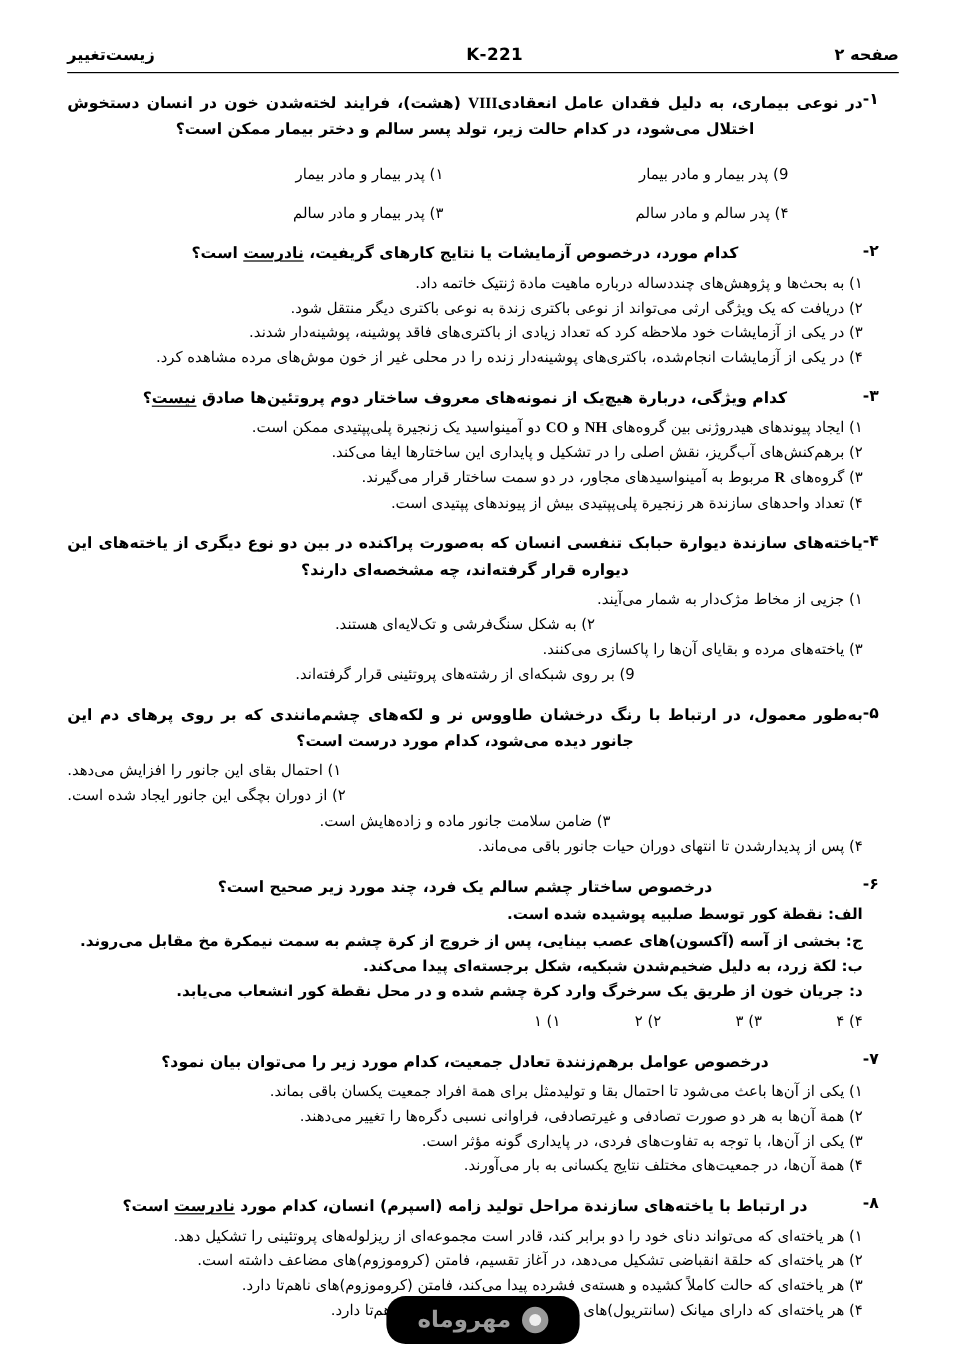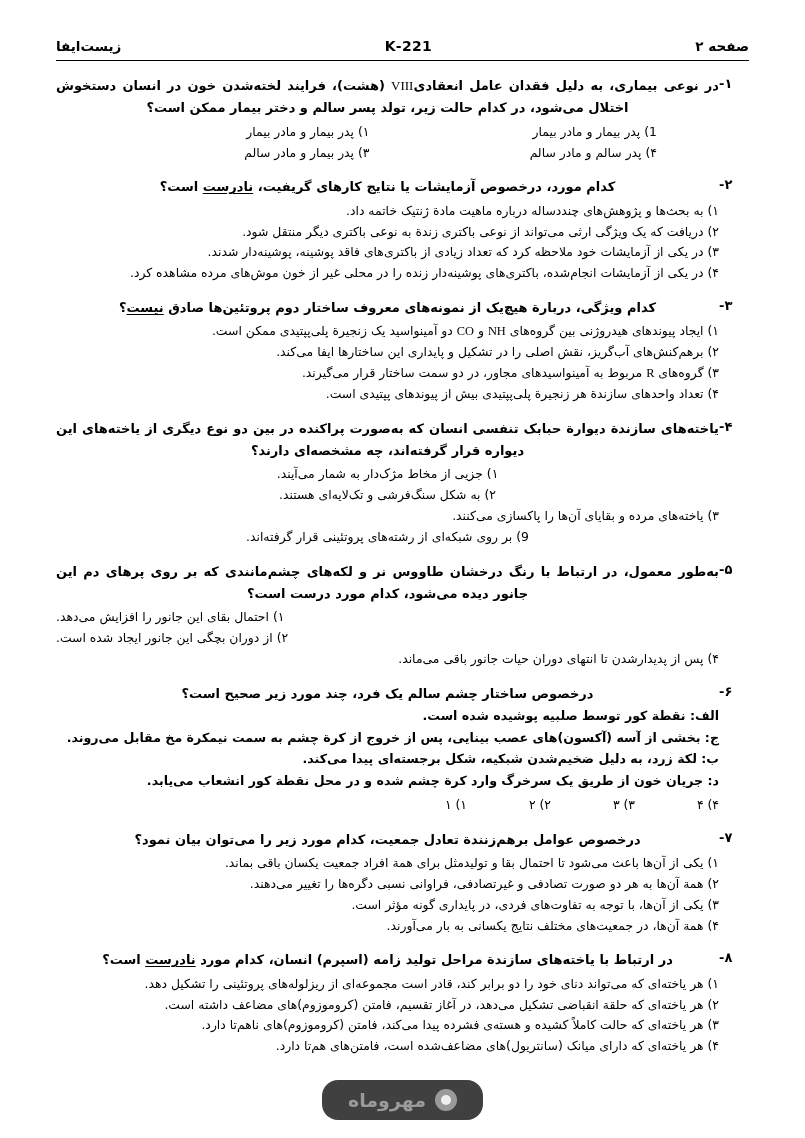--- a/index.html
+++ b/index.html
@@ -76,20 +76,21 @@
     display: block;
   }
   .choice-row {
     display: flex;
     flex-direction: row;
     justify-content: flex-start;
   }
   .choice-row .choice {
     width: 50%;
     box-sizing: border-box;
+    margin-top: 12px;
   }
   .choice-row .choice.c-right { padding-right: 62px; }
   .choice-row .choice.c-left  { padding-right: 18px; }
 
   
   .choices.centered .choice-row { justify-content: center; }
 
   
   .choices.four-col {
     display: flex;
@@ -105,34 +106,34 @@
   .sub-line {
     font-size: 12.6px;
     font-weight: bold;
     line-height: 1.7;
   }
   u { text-decoration: underline; text-underline-offset: 2px; }
   .lat {
     direction: ltr;
     unicode-bidi: isolate;
     font-family: "Liberation Serif", serif;
-    font-weight: normal;
+    font-weight: bold;
   }
   
   .watermark {
     position: absolute;
     left: 0;
     right: 0;
     bottom: 18px;
     display: flex;
     justify-content: center;
     align-items: center;
   }
   .wm-badge {
-    background: #404040;
+    background: #000000;
     color: #9a9a9a;
     border-radius: 16px;
     padding: 9px 26px;
     font-size: 19px;
     font-weight: bold;
     letter-spacing: 0.5px;
     display: flex;
     align-items: center;
     gap: 9px;
   }
@@ -154,30 +155,30 @@
   }
 </style>
 </head>
 <body>
 
 <div class="page">
 
   <div class="header">
     <div class="h-right">صفحه ۲</div>
     <div class="h-center">221-K</div>
-    <div class="h-left">زیست‌ایفا</div>
+    <div class="h-left">زیست‌تغییر</div>
   </div>
 
   <div class="q">
     <div class="q-num">۱-</div>
     <div class="q-body">
       <div class="q-stem center-last">در نوعی بیماری، به دلیل فقدان عامل انعقادی<span class="lat">VIII</span> (هشت)، فرایند لخته‌شدن خون در انسان دستخوش اختلال می‌شود، در کدام حالت زیر، تولد پسر سالم و دختر بیمار ممکن است؟</div>
       <div class="choices two-col centered">
         <div class="choice-row">
-          <div class="choice c-right">1) پدر بیمار و مادر بیمار</div>
+          <div class="choice c-right">9) پدر بیمار و مادر بیمار</div>
           <div class="choice c-left">۱) پدر بیمار و مادر بیمار</div>
         </div>
         <div class="choice-row">
           <div class="choice c-right">۴) پدر سالم و مادر سالم</div>
           <div class="choice c-left">۳) پدر بیمار و مادر سالم</div>
         </div>
       </div>
     </div>
   </div>
 
@@ -205,35 +206,36 @@
         <div class="choice">۴) تعداد واحدهای سازندة هر زنجیرة پلی‌پپتیدی بیش از پیوندهای پپتیدی است.</div>
       </div>
     </div>
   </div>
 
   <div class="q">
     <div class="q-num">۴-</div>
     <div class="q-body">
       <div class="q-stem center-last">یاخته‌های سازندة دیوارة حبابک تنفسی انسان که به‌صورت پراکنده در بین دو نوع دیگری از یاخته‌های این دیواره قرار گرفته‌اند، چه مشخصه‌ای دارند؟</div>
       <div class="choices">
-        <div class="choice" style="text-align:center">۱) جزیی از مخاط مژک‌دار به شمار می‌آیند.</div>
+        <div class="choice" style="">۱) جزیی از مخاط مژک‌دار به شمار می‌آیند.</div>
         <div class="choice" style="text-align:center">۲) به شکل سنگ‌فرشی و تک‌لایه‌ای هستند.</div>
         <div class="choice" style="text-align:right">۳) یاخته‌های مرده و بقایای آن‌ها را پاکسازی می‌کنند.</div>
         <div class="choice" style="text-align:center">9) بر روی شبکه‌ای از رشته‌های پروتئینی قرار گرفته‌اند.</div>
       </div>
     </div>
   </div>
 
   <div class="q">
     <div class="q-num">۵-</div>
     <div class="q-body">
       <div class="q-stem center-last">به‌طور معمول، در ارتباط با رنگ درخشان طاووس نر و لکه‌های چشم‌مانندی که بر روی پرهای دم این جانور دیده می‌شود، کدام مورد درست است؟</div>
       <div class="choices">
         <div class="choice" style="text-align:left">۱) احتمال بقای این جانور را افزایش می‌دهد.</div>
         <div class="choice" style="text-align:left">۲) از دوران بچگی این جانور ایجاد شده است.</div>
+        <div class="choice" style="text-align:center">۳) ضامن سلامت جانور ماده و زاده‌هایش است.</div>
         <div class="choice" style="">۴) پس از پدیدارشدن تا انتهای دوران حیات جانور باقی می‌ماند.</div>
       </div>
     </div>
   </div>
 
   <div class="q">
     <div class="q-num">۶-</div>
     <div class="q-body">
       <div class="q-stem center-last">درخصوص ساختار چشم سالم یک فرد، چند مورد زیر صحیح است؟</div>
       <div class="sub-line">الف: نقطة کور توسط صلبیه پوشیده شده است.</div>

